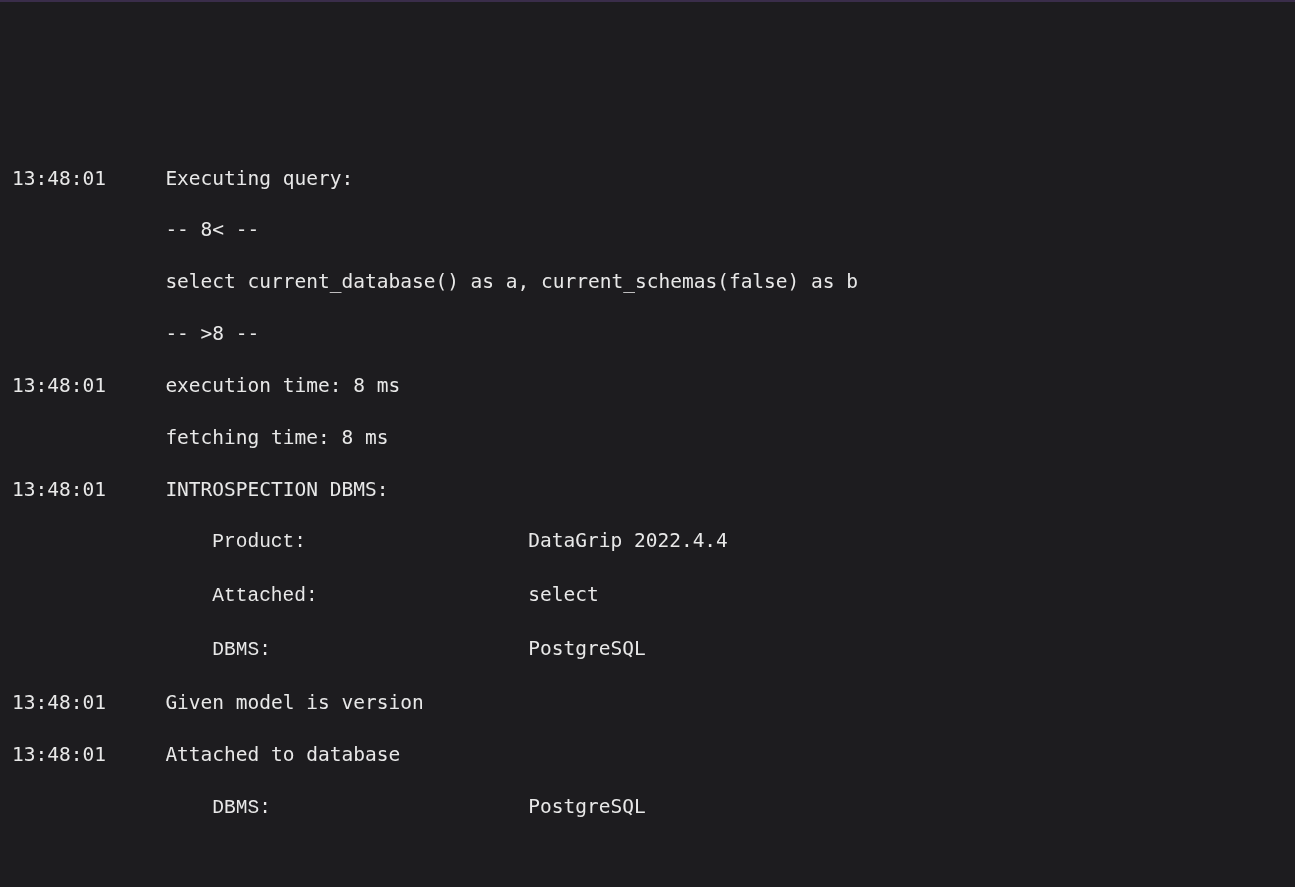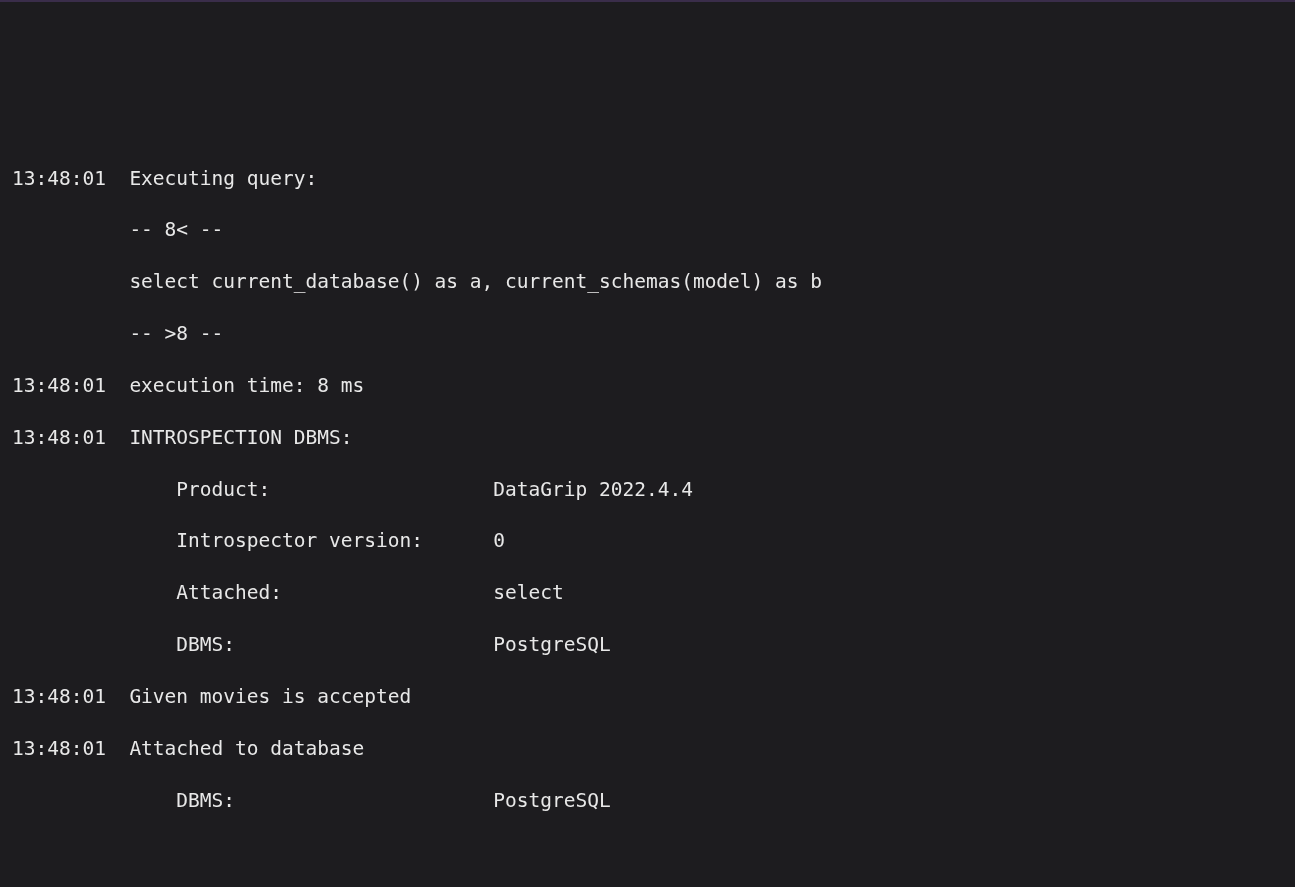--- a/index.html
+++ b/index.html
@@ -20,42 +20,42 @@
       flex-shrink: 0;
     }
     .spacer8 {
       width: 8ch;
       flex-shrink: 0;
     }
     .gap {
       width: 2ch;
       flex-shrink: 0;
     }
-    .msg  { flex: 1; white-space: pre-wrap; }
+    .msg  { flex: 1; white-space: pre-wrap; margin-left: 36px; }
     .ind1 { display:inline-block; width: 4ch; }   
-    .ind2 { display:inline-block; width: 27ch; }  
+    .ind2 { display:inline-block; width: 27ch; font-family: Liberation Mono, monospace; }  
   </style>
 </head>
 <body>
 
 
 
 <div>
 
 <div class="line"><span class="ts">13:48:01</span><span class="gap"></span><span class="msg">Executing query:</span></div>
 <div class="line"><span class="spacer8"></span><span class="gap"></span><span class="msg">-- 8&lt; --</span></div>
-<div class="line"><span class="spacer8"></span><span class="gap"></span><span class="msg">select current_database() as a, current_schemas(model) as b</span></div>
+<div class="line"><span class="spacer8"></span><span class="gap"></span><span class="msg">select current_database() as a, current_schemas(false) as b</span></div>
 <div class="line"><span class="spacer8"></span><span class="gap"></span><span class="msg">-- &gt;8 --</span></div>
 <div class="line"><span class="ts">13:48:01</span><span class="gap"></span><span class="msg">execution time: 8 ms</span></div>
+<div class="line"><span class="spacer8"></span><span class="gap"></span><span class="msg">fetching time: 8 ms</span></div>
 <div class="line"><span class="ts">13:48:01</span><span class="gap"></span><span class="msg">INTROSPECTION DBMS:</span></div>
 <div class="line"><span class="spacer8"></span><span class="gap"></span><span class="msg"><span class="ind1"></span><span class="ind2">Product:</span><span>DataGrip 2022.4.4</span></span></div>
-<div class="line"><span class="spacer8"></span><span class="gap"></span><span class="msg"><span class="ind1"></span><span class="ind2">Introspector version:</span><span>0</span></span></div>
 <div class="line"><span class="spacer8"></span><span class="gap"></span><span class="msg"><span class="ind1"></span><span class="ind2">Attached:</span><span>select</span></span></div>
 <div class="line"><span class="spacer8"></span><span class="gap"></span><span class="msg"><span class="ind1"></span><span class="ind2">DBMS:</span><span>PostgreSQL</span></span></div>
-<div class="line"><span class="ts">13:48:01</span><span class="gap"></span><span class="msg">Given movies is accepted</span></div>
+<div class="line"><span class="ts">13:48:01</span><span class="gap"></span><span class="msg">Given model is version</span></div>
 <div class="line"><span class="ts">13:48:01</span><span class="gap"></span><span class="msg">Attached to database</span></div>
 <div class="line"><span class="spacer8"></span><span class="gap"></span><span class="msg"><span class="ind1"></span><span class="ind2">DBMS:</span><span>PostgreSQL</span></span></div>
 
 
 
 
 
 
 
 

